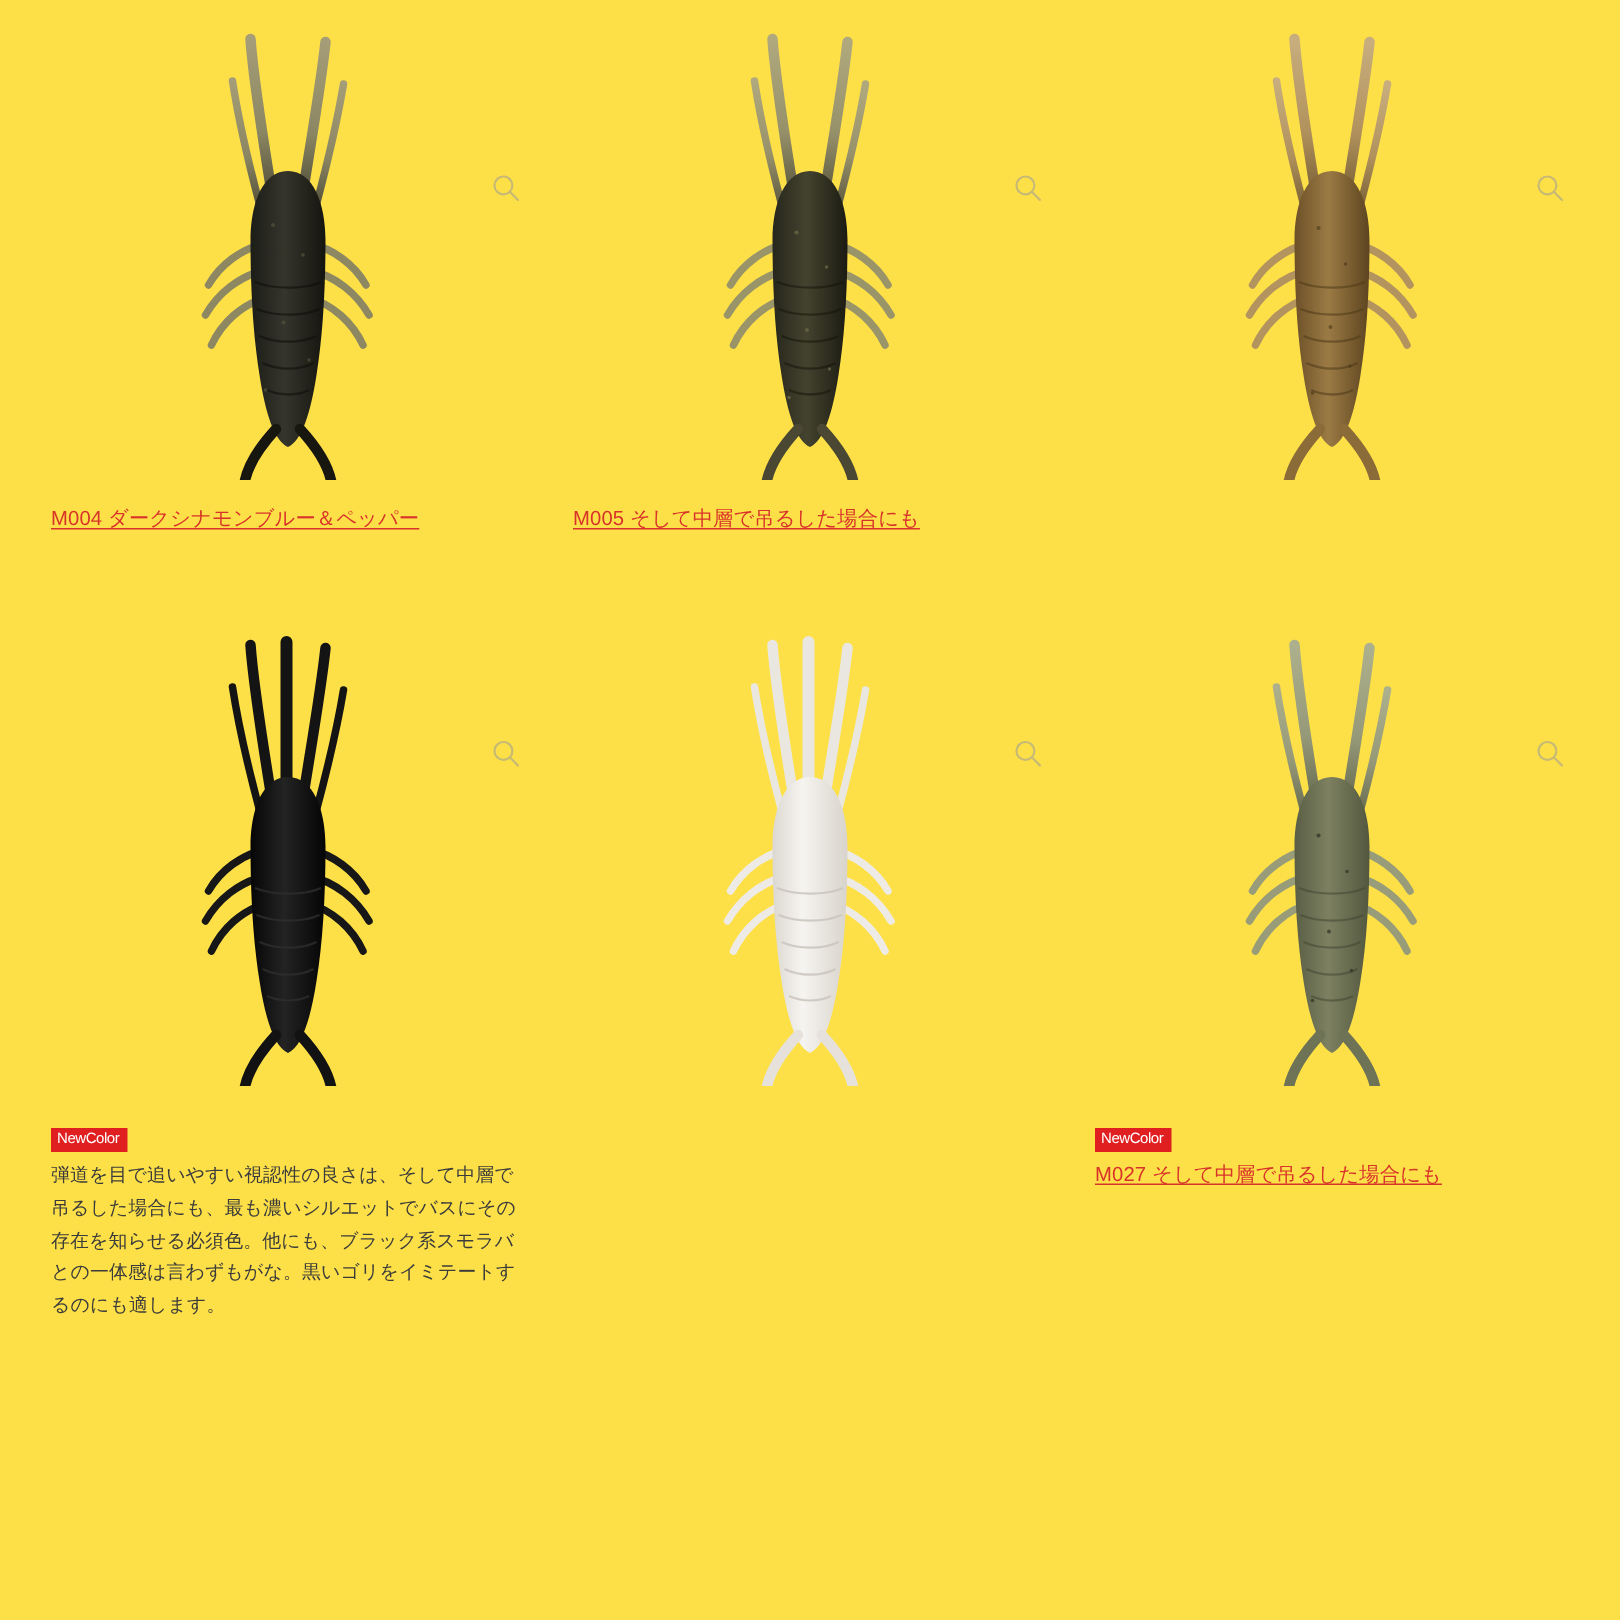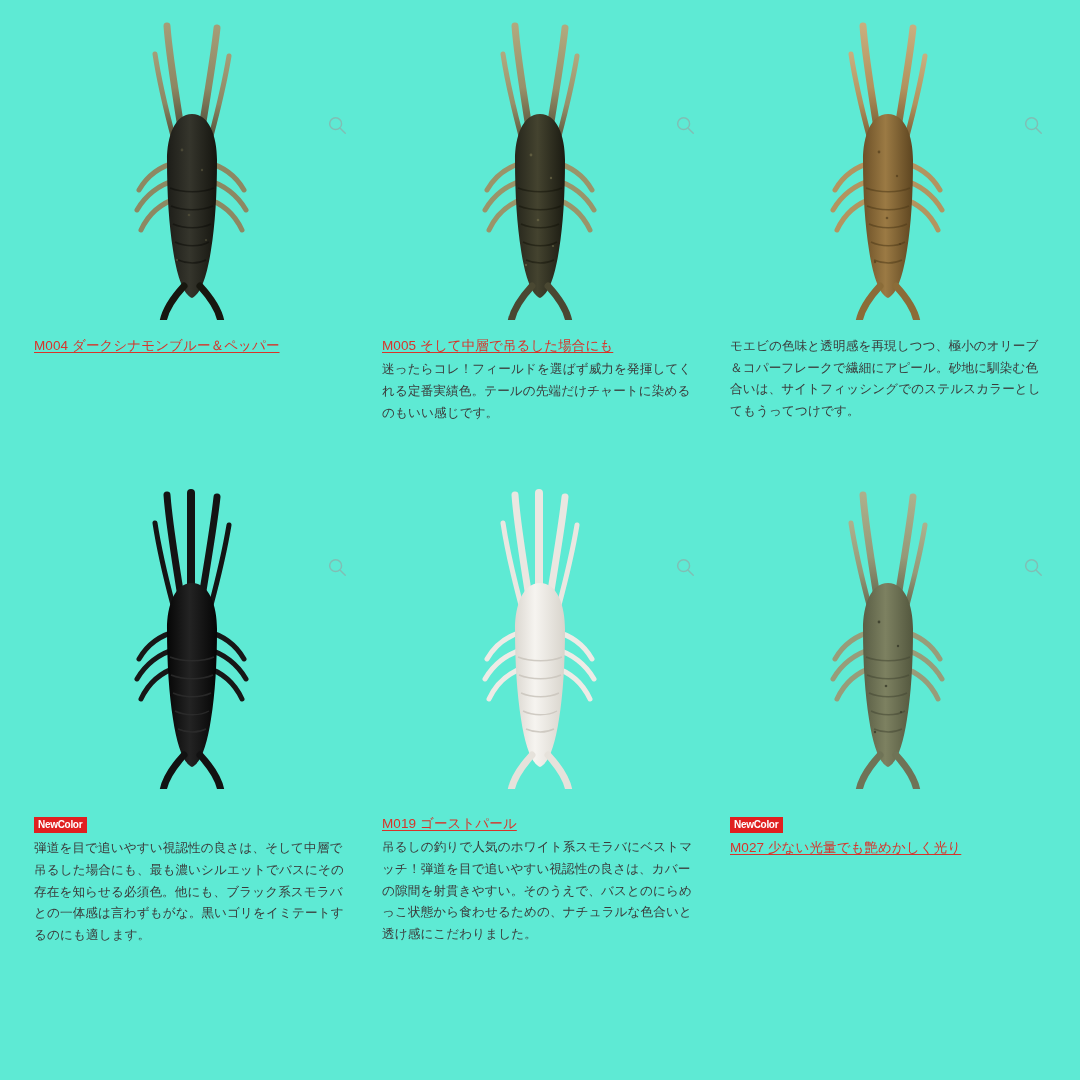--- a/index.html
+++ b/index.html
@@ -11,21 +11,21 @@
     width: 1080px;
     height: 1080px;
     font-family: "Liberation Sans", sans-serif;
     color: #333333;
     overflow: hidden;
   }
   .page {
     position: relative;
     width: 1080px;
     height: 1080px;
-    background: #5eead4;
+    background: #fde047;
     box-sizing: border-box;
     padding: 0 18px;
   }
   .grid {
     display: grid;
     grid-template-columns: repeat(3, 1fr);
     column-gap: 0px;
     row-gap: 0px;
   }
   .cell {
@@ -67,21 +67,21 @@
 
   
   .caption {
     padding-top: 6px;
   }
   .badge {
     display: inline-block;
     background: #e02020;
     color: #ffffff;
     font-size: 10px;
-    font-weight: bold;
+    font-weight: normal;
     line-height: 1;
     padding: 3px 5px 3px 4px;
     margin-bottom: 5px;
     letter-spacing: -0.3px;
   }
   .title {
     display: block;
     color: #d8332a;
     font-size: 13.5px;
     line-height: 1.5;
@@ -230,21 +230,20 @@
         </div>
         <span class="zoom-icon">
           <svg viewBox="0 0 24 24" fill="none" stroke="#9b9b9b" stroke-width="1.6">
             <circle cx="10.5" cy="10.5" r="6.5"></circle>
               <path d="M15.5 15.5 L21 21" stroke-linecap="round"></path>
           </svg>
         </span>
       </div>
       <div class="caption">
         <span class="title">M005 そして中層で吊るした場合にも</span>
-        <span class="desc">迷ったらコレ！フィールドを選ばず威力を発揮してくれる定番実績色。テールの先端だけチャートに染めるのもいい感じです。</span>
       </div>
     </div>
 
     <div class="cell">
       <div class="img-box">
         <div class="lure">
           <svg viewBox="0 0 170 310" xmlns="http://www.w3.org/2000/svg">
             <defs>
               <linearGradient id="g010b" x1="0" y1="0" x2="1" y2="0">
                 <stop offset="0%" stop-color="#6d5128"></stop>
@@ -294,21 +293,20 @@
           </svg>
         </div>
         <span class="zoom-icon">
           <svg viewBox="0 0 24 24" fill="none" stroke="#9b9b9b" stroke-width="1.6">
             <circle cx="10.5" cy="10.5" r="6.5"></circle>
               <path d="M15.5 15.5 L21 21" stroke-linecap="round"></path>
           </svg>
         </span>
       </div>
       <div class="caption">
-        <span class="desc">モエビの色味と透明感を再現しつつ、極小のオリーブ＆コパーフレークで繊細にアピール。砂地に馴染む色合いは、サイトフィッシングでのステルスカラーとしてもうってつけです。</span>
       </div>
     </div>
   </div>
 
   <div class="row-gap-spacer"></div>
 
   <div class="grid row2">
 
     <div class="cell">
       <div class="img-box">
@@ -402,24 +400,20 @@
               <path d="M93 276 C104 288 112 300 114 312"></path>
             </g>
           </svg>
         </div>
         <span class="zoom-icon">
           <svg viewBox="0 0 24 24" fill="none" stroke="#9b9b9b" stroke-width="1.6">
             <circle cx="10.5" cy="10.5" r="6.5"></circle>
               <path d="M15.5 15.5 L21 21" stroke-linecap="round"></path>
           </svg>
         </span>
-      </div>
-      <div class="caption">
-        <span class="title">M019 ゴーストパール</span>
-        <span class="desc">吊るしの釣りで人気のホワイト系スモラバにベストマッチ！弾道を目で追いやすい視認性の良さは、カバーの隙間を射貫きやすい。そのうえで、バスとのにらめっこ状態から食わせるための、ナチュラルな色合いと透け感にこだわりました。</span>
       </div>
     </div>
 
     <div class="cell">
       <div class="img-box">
         <div class="lure">
           <svg viewBox="0 0 170 310" xmlns="http://www.w3.org/2000/svg">
             <defs>
               <linearGradient id="g027b" x1="0" y1="0" x2="1" y2="0">
                 <stop offset="0%" stop-color="#5a5e45"></stop>
@@ -470,18 +464,18 @@
         </div>
         <span class="zoom-icon">
           <svg viewBox="0 0 24 24" fill="none" stroke="#9b9b9b" stroke-width="1.6">
             <circle cx="10.5" cy="10.5" r="6.5"></circle>
               <path d="M15.5 15.5 L21 21" stroke-linecap="round"></path>
           </svg>
         </span>
       </div>
       <div class="caption">
         <span class="badge">NewColor</span>
-        <span class="title">M027 少ない光量でも艶めかしく光り</span>
+        <span class="title">M027 そして中層で吊るした場合にも</span>
       </div>
     </div>
   </div>
 
 </div>
 
 </body></html>

